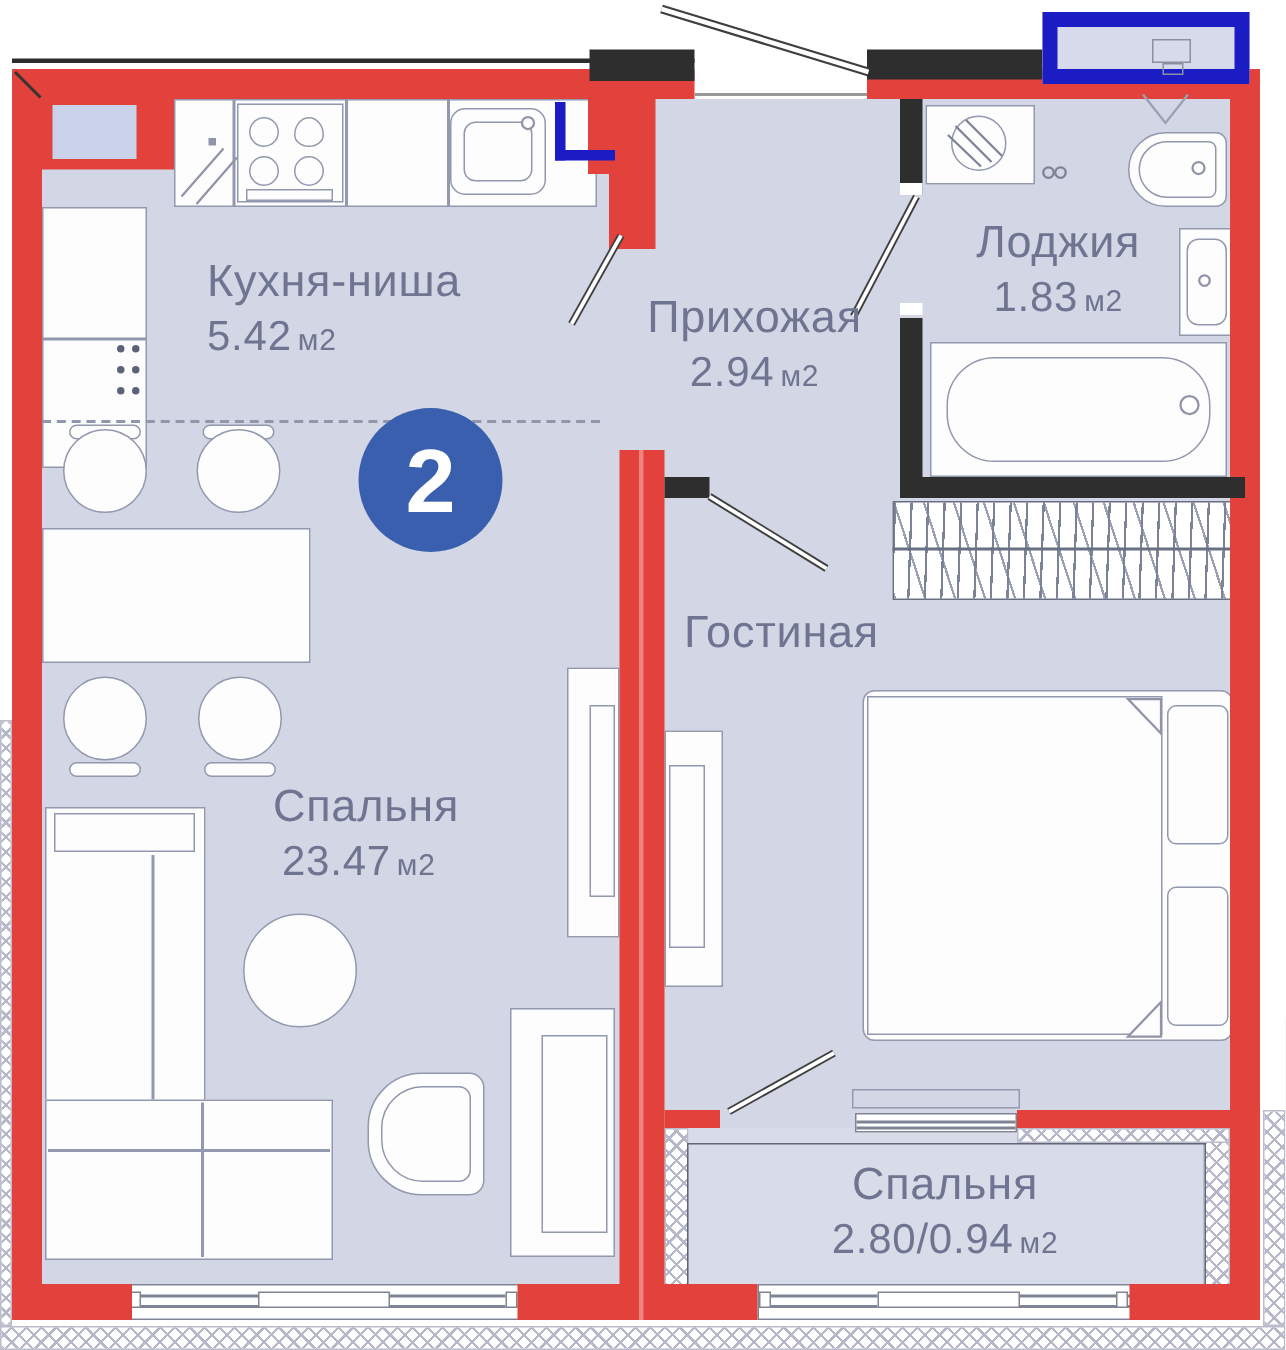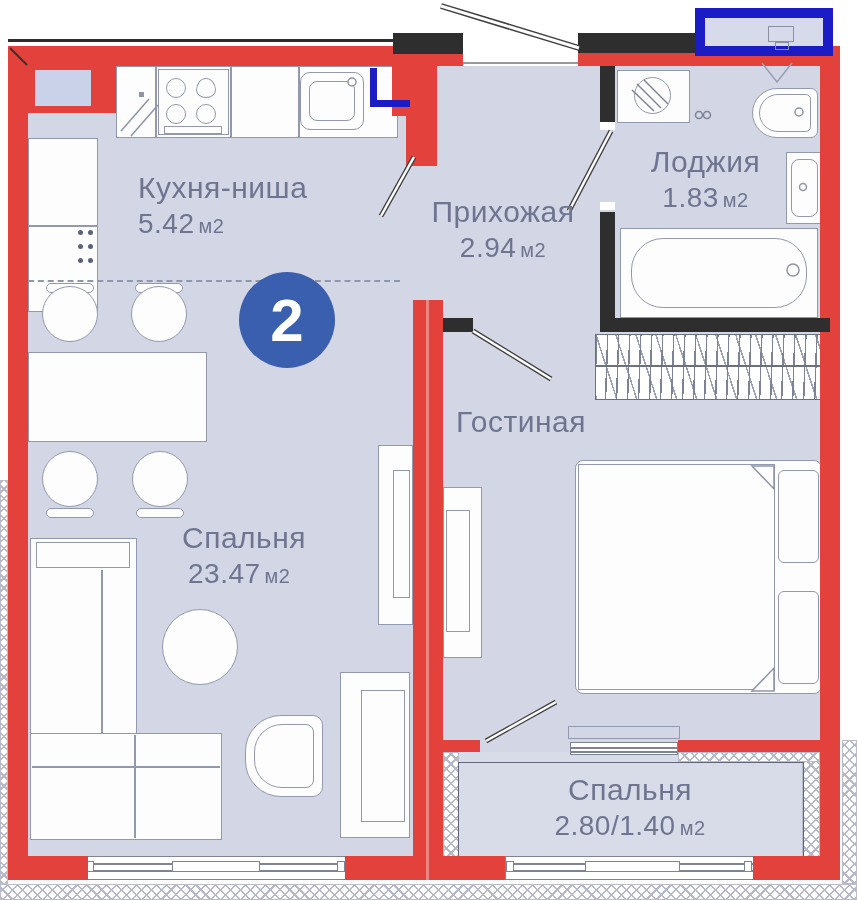--- a/index.html
+++ b/index.html
@@ -235,21 +235,21 @@
   </div>
   <div class="rlabel" style="left:456px;top:404px;width:170px;">
     <div class="rname">Гостиная</div>
   </div>
   <div class="rlabel" style="left:182px;top:520px;width:180px;">
     <div class="rname">Спальня</div>
     <div class="rarea" style="padding-left:6px;"><span>23.47</span><span class="runit">м2</span></div>
   </div>
   <div class="rlabel tc" style="left:470px;top:772px;width:320px;">
     <div class="rname">Спальня</div>
-    <div class="rarea"><span>2.80/1.40</span><span class="runit">м2</span></div>
+    <div class="rarea"><span>2.80/0.94</span><span class="runit">м2</span></div>
   </div>
 
   <div class="badge" style="left:239px;top:272px;width:96px;height:96px;">
     <span>2</span>
   </div>
 
 
 </div>
 
 </body></html>

